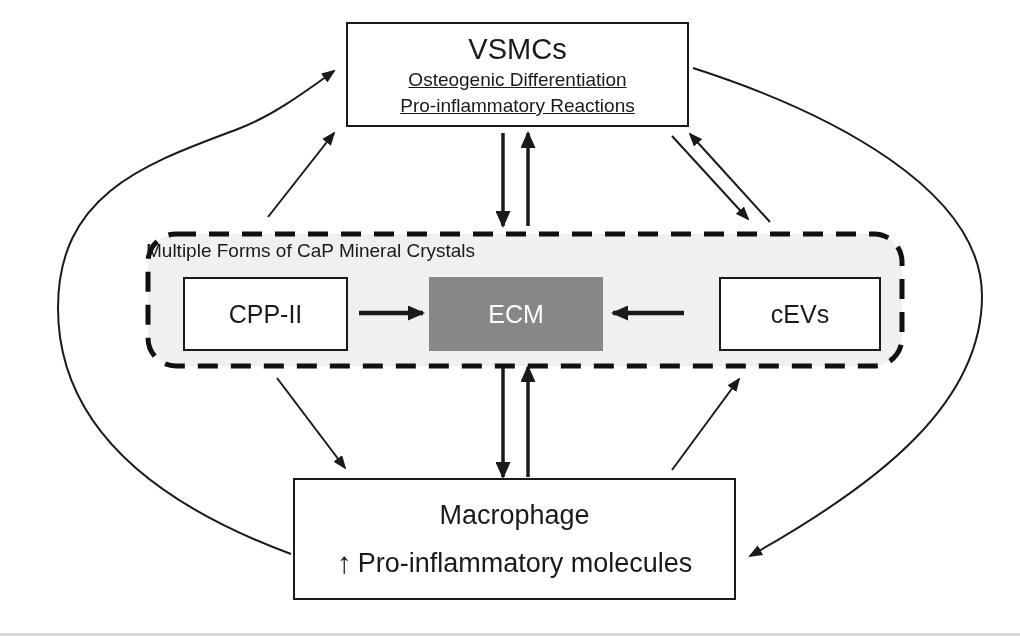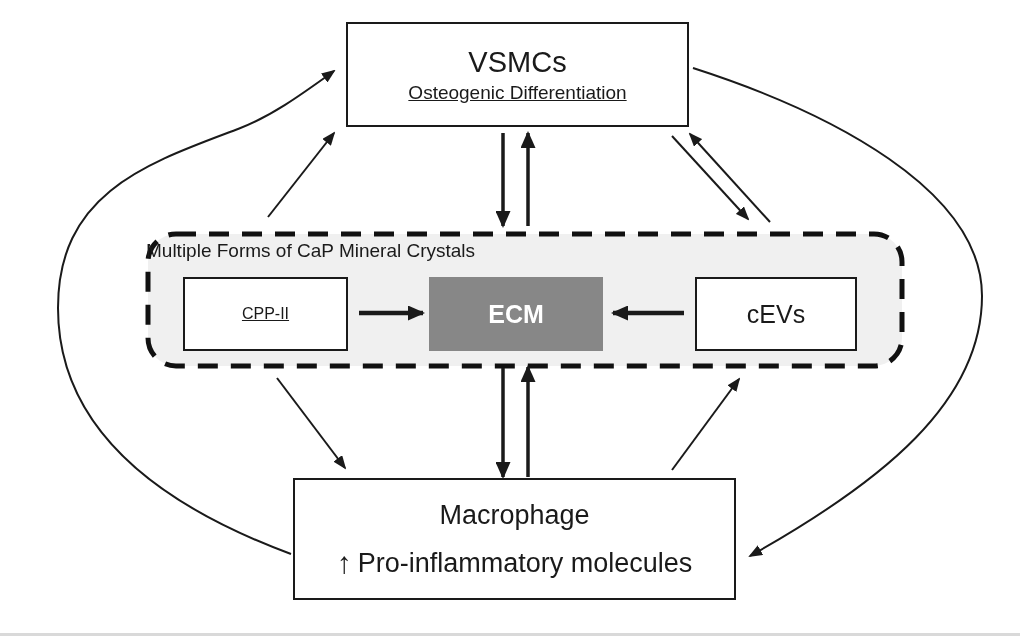--- a/index.html
+++ b/index.html
@@ -21,27 +21,27 @@
     background:#ffffff;
     border:2px solid #1a1a1a;
   }
   .vsmcs{left:346px;top:22px;width:343px;height:105px;gap:1px;}
   .vsmcs-title{font-size:29px;line-height:34px;}
   .vsmcs-sub{font-size:19px;line-height:25px;text-decoration:underline;}
   .crystals-label{
     position:absolute;left:146px;top:239px;width:758px;
     text-align:left;font-size:19px;line-height:24px;
   }
-  .cpp2{left:183px;top:277px;width:165px;height:74px;font-size:16px;text-decoration:underline;}
+  .cpp2{left:183px;top:277px;width:165px;height:74px;font-size:25px;}
   .ecm{
     left:429px;top:277px;width:174px;height:74px;
     background:#878787;border:none;
-    color:#ffffff;font-weight:bold;font-size:25px;line-height:32px;
+    color:#ffffff;font-weight:normal;font-size:25px;line-height:32px;
   }
-  .cevs{left:695px;top:277px;width:162px;height:74px;font-size:25px;}
+  .cevs{left:719px;top:277px;width:162px;height:74px;font-size:25px;}
   .macrophage{left:293px;top:478px;width:443px;height:122px;gap:15px;}
   .mac-title{font-size:27px;line-height:32px;}
   .mac-line2{font-size:27px;line-height:34px;display:flex;align-items:center;gap:6px;}
   .up-glyph{font-weight:bold;font-size:30px;line-height:30px;}
   .bottom-edge{
     position:absolute;left:0;bottom:0;width:1020px;height:3px;
     background:#d9d9d9;
   }
 </style>
 </head>
@@ -78,20 +78,21 @@
 
     <path d="M672,470 L739,379" stroke="#1a1a1a" stroke-width="2" fill="none" marker-end="url(#ms)"></path>
 
     <path d="M291,554 C140,498 58,418 58,308 C58,192 148,163 238,129 C272,116 302,94 334,71" stroke="#1a1a1a" stroke-width="2" fill="none" marker-end="url(#ms)"></path>
     <path d="M693,68 C830,112 982,190 982,296 C982,402 882,482 750,556" stroke="#1a1a1a" stroke-width="2" fill="none" marker-end="url(#ms)"></path>
   </svg>
 
   <div class="box vsmcs">
     <div class="vsmcs-title">VSMCs</div>
     <div class="vsmcs-sub">Osteogenic Differentiation</div>
+    <div class="vsmcs-sub">Pro-inflammatory Reactions</div>
   </div>
 
   <div class="crystals-label">Multiple Forms of CaP Mineral Crystals</div>
 
   <div class="box cpp2">
     <div>CPP-II</div>
   </div>
 
   <div class="box ecm">
     <div>ECM</div>

